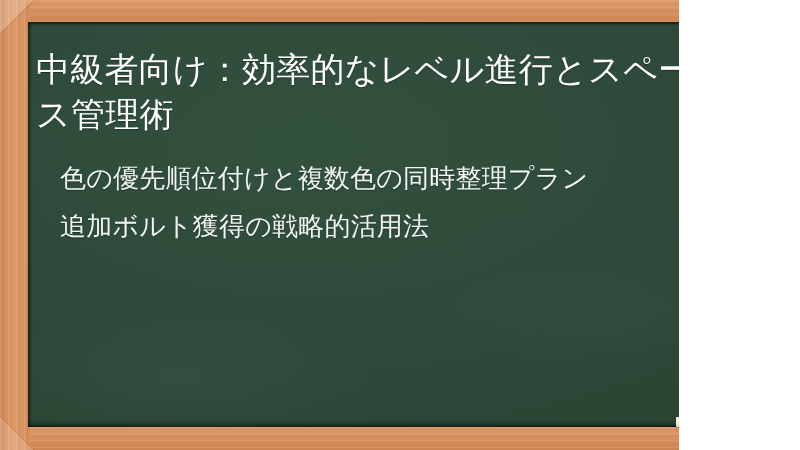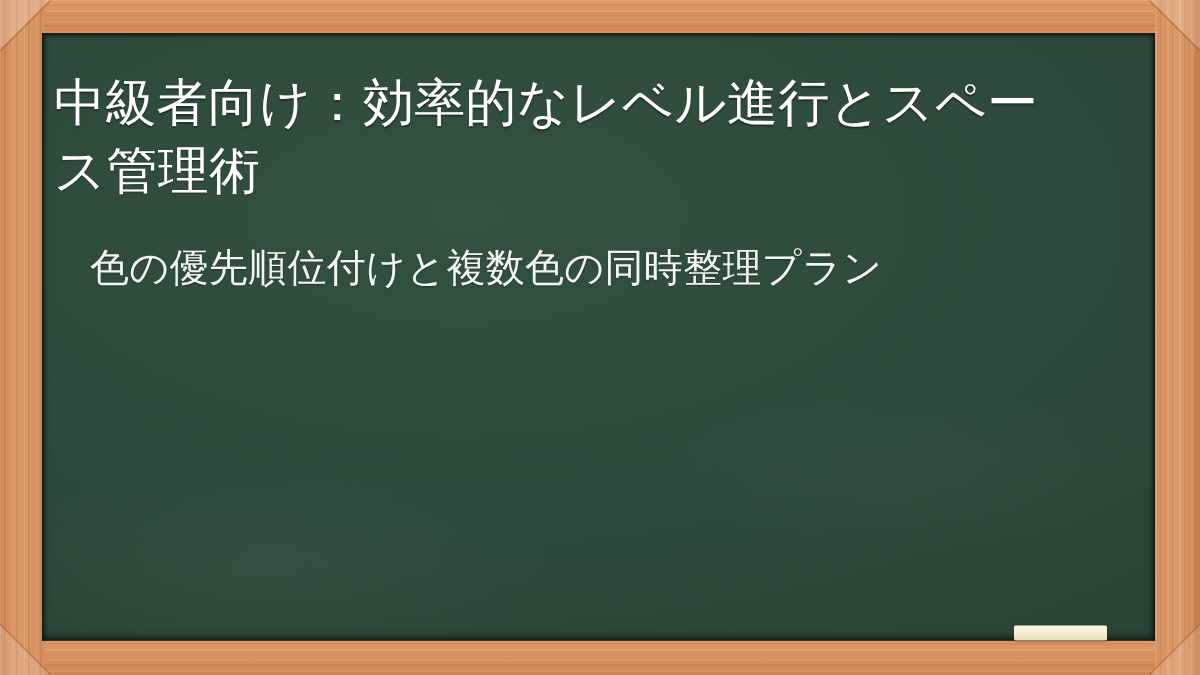--- a/index.html
+++ b/index.html
@@ -2,21 +2,21 @@
 <html><head>
 <meta charset="utf-8">
 <style>
   html, body {
     margin: 0;
     padding: 0;
     background: #ffffff;
   }
   #slide {
     position: relative;
-    width: 800px;
+    width: 679px;
     height: 450px;
     overflow: hidden;
     font-family: "Liberation Sans", "DejaVu Sans", sans-serif;
   }
 
   
   .frame {
     position: absolute;
     inset: 0;
     background: #d68f5e;
@@ -183,17 +183,18 @@
     <div class="miter bl"></div>
     <div class="miter br"></div>
   </div>
 
   <div class="board"></div>
 
   <h1 class="title">中級者向け：効率的なレベル進行とスペース管理術</h1>
 
   <ul class="bullets">
     <li>色の優先順位付けと複数色の同時整理プラン</li>
+    <li>追加ボルト獲得の戦略的活用法</li>
   </ul>
 
   <div class="chalk"></div>
 
 </div>
 
 </body></html>

